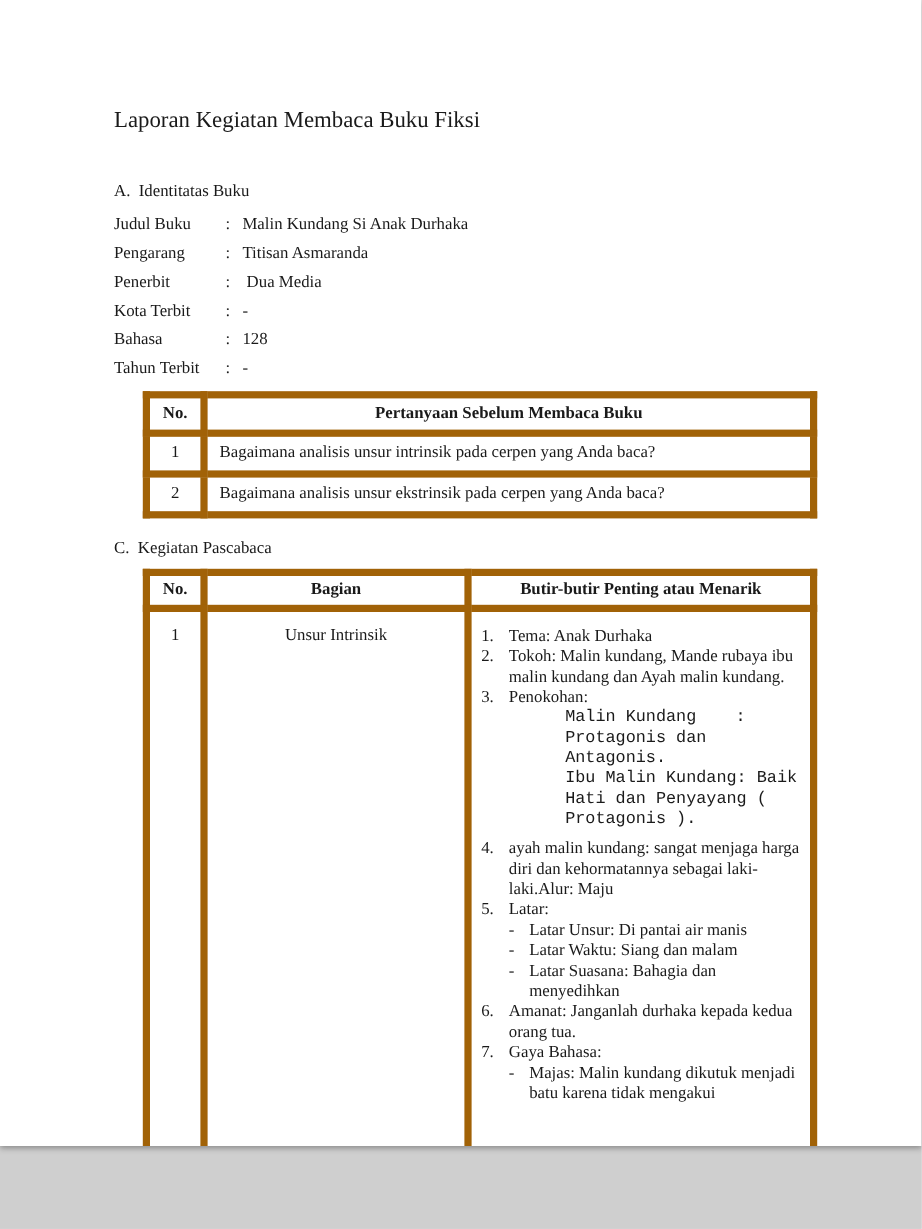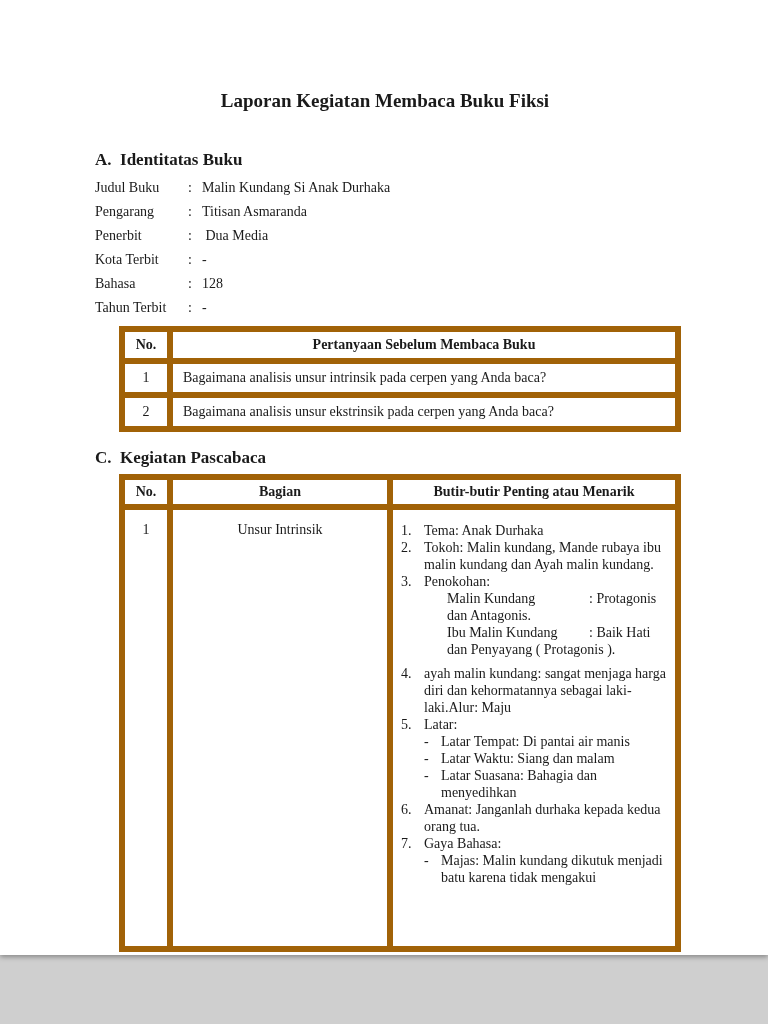--- a/index.html
+++ b/index.html
@@ -14,28 +14,27 @@
     overflow: hidden;
     position: relative;
     box-shadow: 0 2px 5px rgba(0,0,0,0.35);
     color: #1a1a1a;
   }
   .content {
     padding: 90px 93px 0 95px;
     font-size: 14px;
   }
   h1.doc-title {
-    text-align: center;
     font-size: 19px;
-    font-weight: bold;
+    font-weight: normal;
     line-height: 22px;
   }
   h2.sec-heading {
-    font-size: 17px;
-    font-weight: bold;
+    font-size: 14px;
+    font-weight: normal;
     line-height: 20px;
     white-space: pre;
   }
   .h2-a { margin-top: 38px; }
   .h2-b { margin-top: 24px; }
   .h2-c { margin-top: 16px; }
   .fields { margin-top: 6px; }
   .field { display: flex; line-height: 24px; }
   .flabel { width: 93px; flex: none; }
   .fcolon { width: 14px; flex: none; }
@@ -69,21 +68,21 @@
     padding-bottom: 60px;
   }
   .tbl-c .td-no, .tbl-c .td-bagian { text-align: center; }
   .td-butir { padding-left: 8px; padding-right: 6px; }
   .butir-list { line-height: 17px; }
   .li { display: flex; }
   .li .m { width: 23px; flex: none; }
   .li .t { flex: 1; }
   .li.dash { margin-left: 23px; }
   .li.dash .m { width: 17px; }
-  .li.subname { display: block; margin-left: 46px; }
+  .li.subname { display: block; margin-left: 70px; font-family: Liberation Mono, monospace; }
   .li.subname .nm { display: inline-block; min-width: 142px; }
   .gap-top { margin-top: 7px; }
 </style>
 </head>
 <body>
 
 <div class="page">
   <div class="content">
 
     <h1 class="doc-title">Laporan Kegiatan Membaca Buku Fiksi</h1>
@@ -182,21 +181,21 @@
             <div class="li num gap-top">
               <span class="m">4.</span>
               <span class="t">ayah malin kundang: sangat menjaga harga diri dan kehormatannya sebagai laki-laki.Alur: Maju</span>
             </div>
             <div class="li num">
               <span class="m">5.</span>
               <span class="t">Latar:</span>
             </div>
             <div class="li dash">
               <span class="m">-</span>
-              <span class="t">Latar Tempat: Di pantai air manis</span>
+              <span class="t">Latar Unsur: Di pantai air manis</span>
             </div>
             <div class="li dash">
               <span class="m">-</span>
               <span class="t">Latar Waktu: Siang dan malam</span>
             </div>
             <div class="li dash">
               <span class="m">-</span>
               <span class="t">Latar Suasana: Bahagia dan menyedihkan</span>
             </div>
             <div class="li num">

